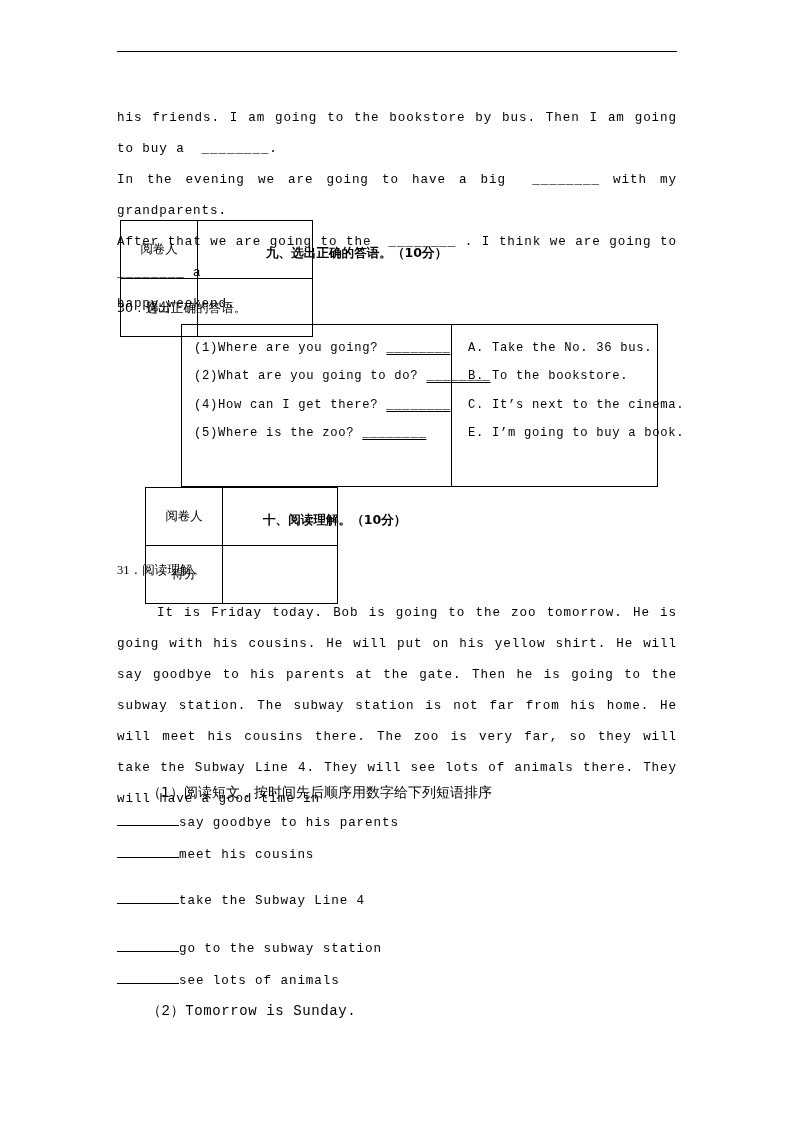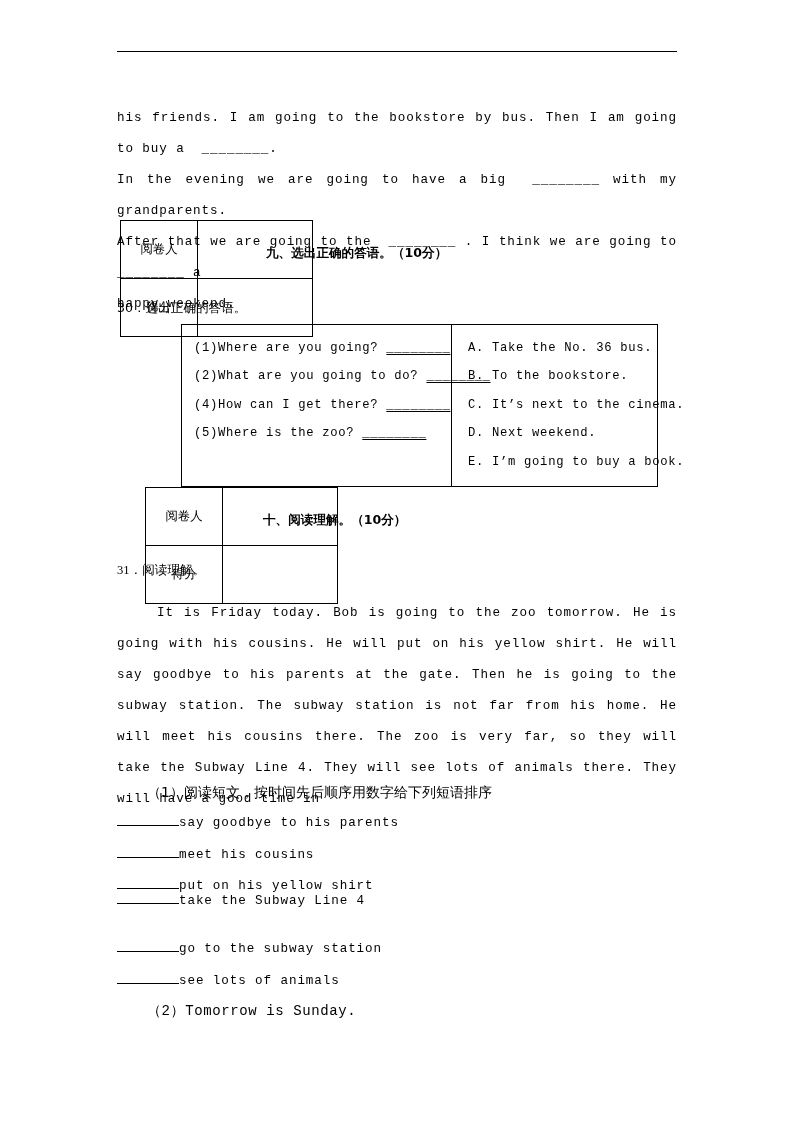--- a/index.html
+++ b/index.html
@@ -194,21 +194,20 @@
     <div class="qcol">
       <div class="match-line"><span>(1)Where are you going? </span><span class="blank-u">________</span></div>
       <div class="match-line"><span>(2)What are you going to do? </span><span class="blank-u">________</span></div>
       <div class="match-line"><span>(4)How can I get there? </span><span class="blank-u">________</span></div>
       <div class="match-line"><span>(5)Where is the zoo? </span><span class="blank-u">________</span></div>
     </div>
     <div class="acol">
       <div class="match-line">A. Take the No. 36 bus.</div>
       <div class="match-line">B. To the bookstore.</div>
       <div class="match-line">C. It’s next to the cinema.</div>
-      <div class="match-line">D. Next weekend.</div>
       <div class="match-line">E. I’m going to buy a book.</div>
     </div>
   </div>
 
   <table class="score-table" id="score-table-10">
     <tbody>
         <tr>
       <td class="lbl">阅卷人</td>
       <td class="val"></td>
     </tr>
@@ -222,20 +221,19 @@
   <div class="section-heading" id="heading-ten">十、阅读理解。（10分）</div>
 
   <div class="item-line" id="item-31">31．阅读理解。</div>
 
   <div id="passage">It is Friday today. Bob is going to the zoo tomorrow. He is going with his cousins. He will put on his yellow shirt. He will say goodbye to his parents at the gate. Then he is going to the subway station. The subway station is not far from his home. He will meet his cousins there. The zoo is very far, so they will take the Subway Line 4. They will see lots of animals there. They will have a good time in</div>
 
   <div class="sub-q" id="sub-q-1">（1）阅读短文，按时间先后顺序用数字给下列短语排序</div>
 
   <div class="order-item" style="top:816px"><span class="ob"></span><span>say goodbye to his parents</span></div>
   <div class="order-item" style="top:848px"><span class="ob"></span><span>meet his cousins</span></div>
-  <div class="order-item" style="top:879px"><span class="ob"></span><span>put on his yellow shirt</span></div>
   <div class="order-item" style="top:894px"><span class="ob"></span><span>take the Subway Line 4</span></div>
   <div class="order-item" style="top:942px"><span class="ob"></span><span>go to the subway station</span></div>
   <div class="order-item" style="top:974px"><span class="ob"></span><span>see lots of animals</span></div>
 
   <div class="sub-q" id="sub-q-2">（2）Tomorrow is Sunday.</div>
 
 </div>
 
 </body></html>

